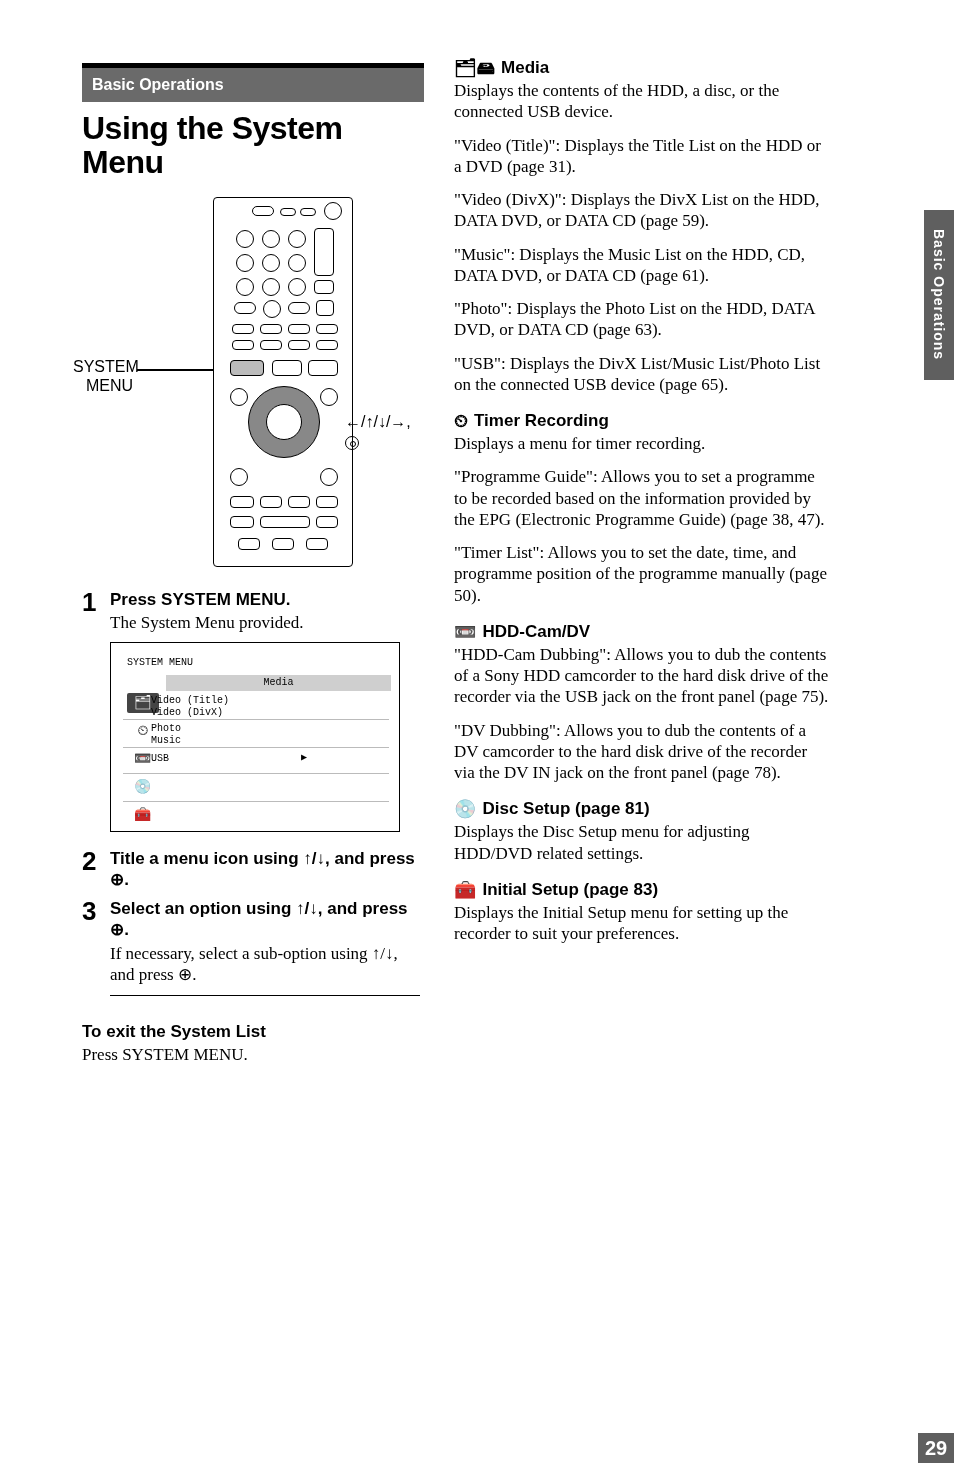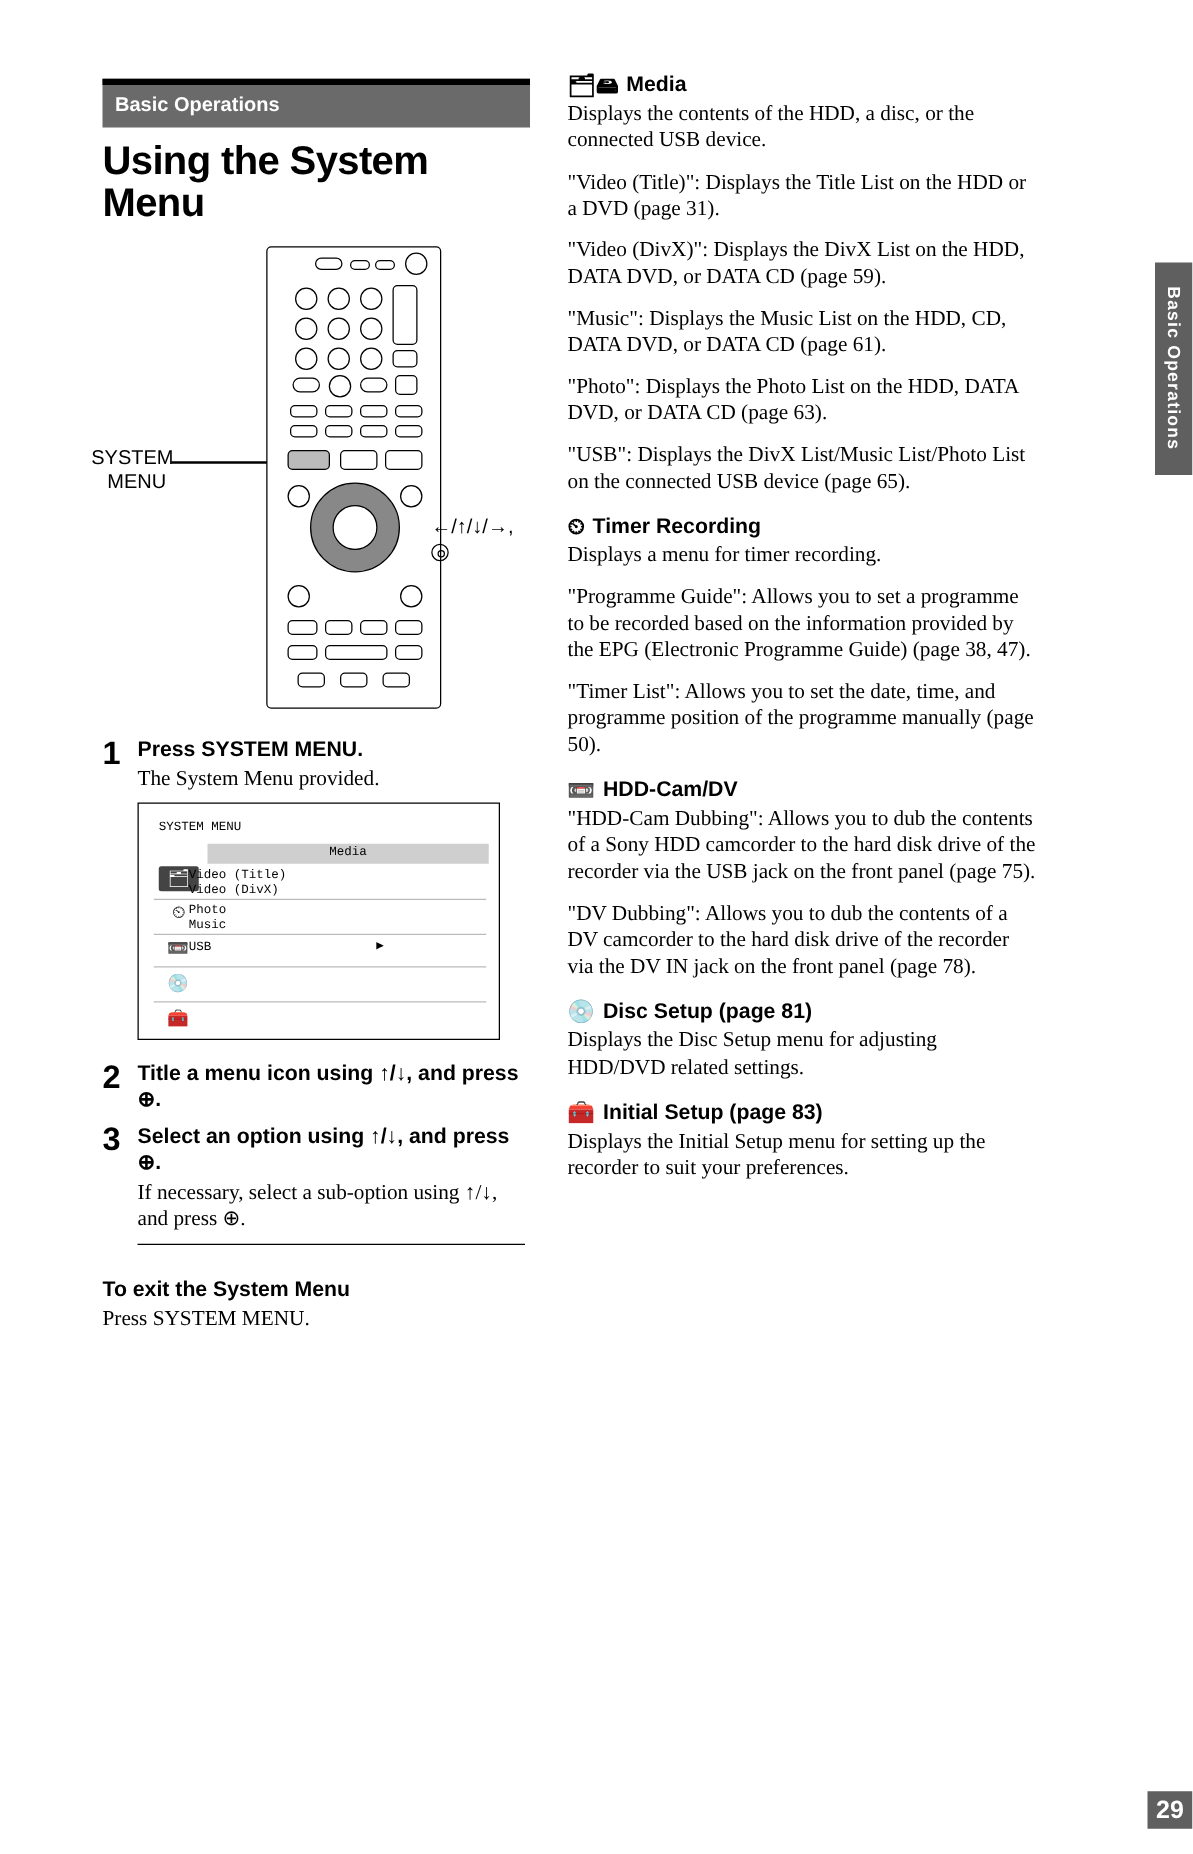--- a/index.html
+++ b/index.html
@@ -370,21 +370,21 @@
     <div class="step-row">
       <div class="step-num">3</div>
       <div class="step-body">
         <div class="step-head">Select an option using ↑/↓, and press ⊕.</div>
         <div class="step-sub">If necessary, select a sub-option using ↑/↓, and press ⊕.</div>
       </div>
     </div>
 
     <hr class="hr-thin">
 
-    <div class="subhead">To exit the System Menu</div>
+    <div class="subhead">To exit the System List</div>
     <div class="body-text">Press SYSTEM MENU.</div>
   </div>
 
   <div class="col col-right">
     <div class="iconhead first-iconhead">
       <span class="glyph">🗂🖴</span>
       <span>Media</span>
     </div>
     <div class="body-text">Displays the contents of the HDD, a disc, or the connected USB device.</div>
     <div class="body-text">"Video (Title)": Displays the Title List on the HDD or a DVD (page 31).</div>

